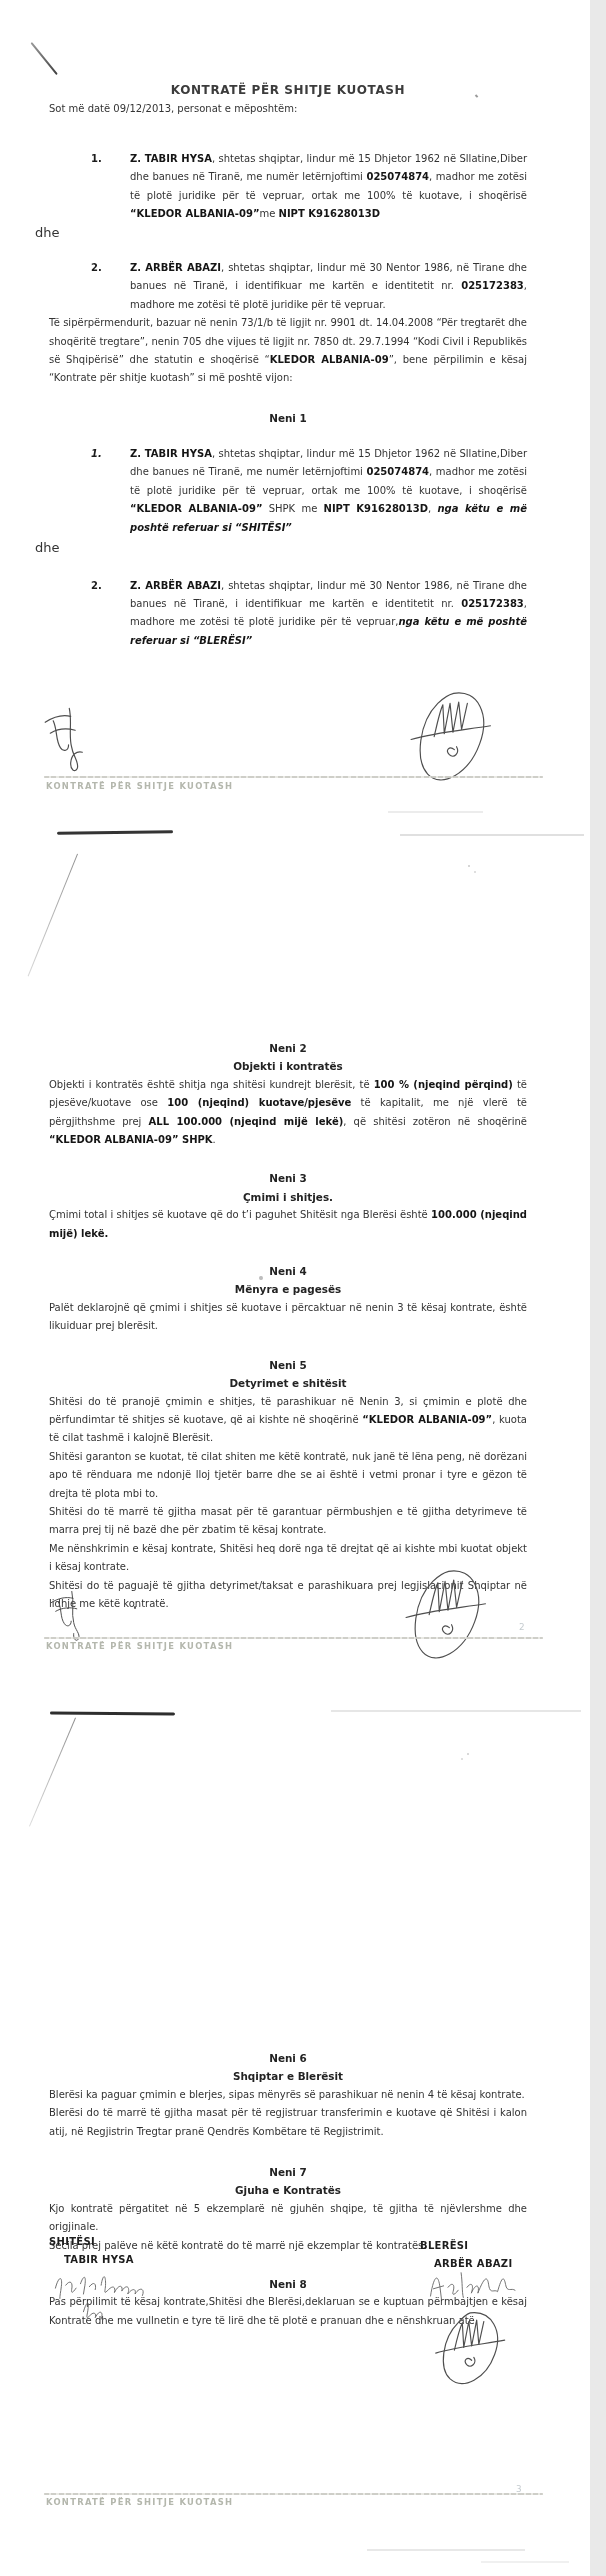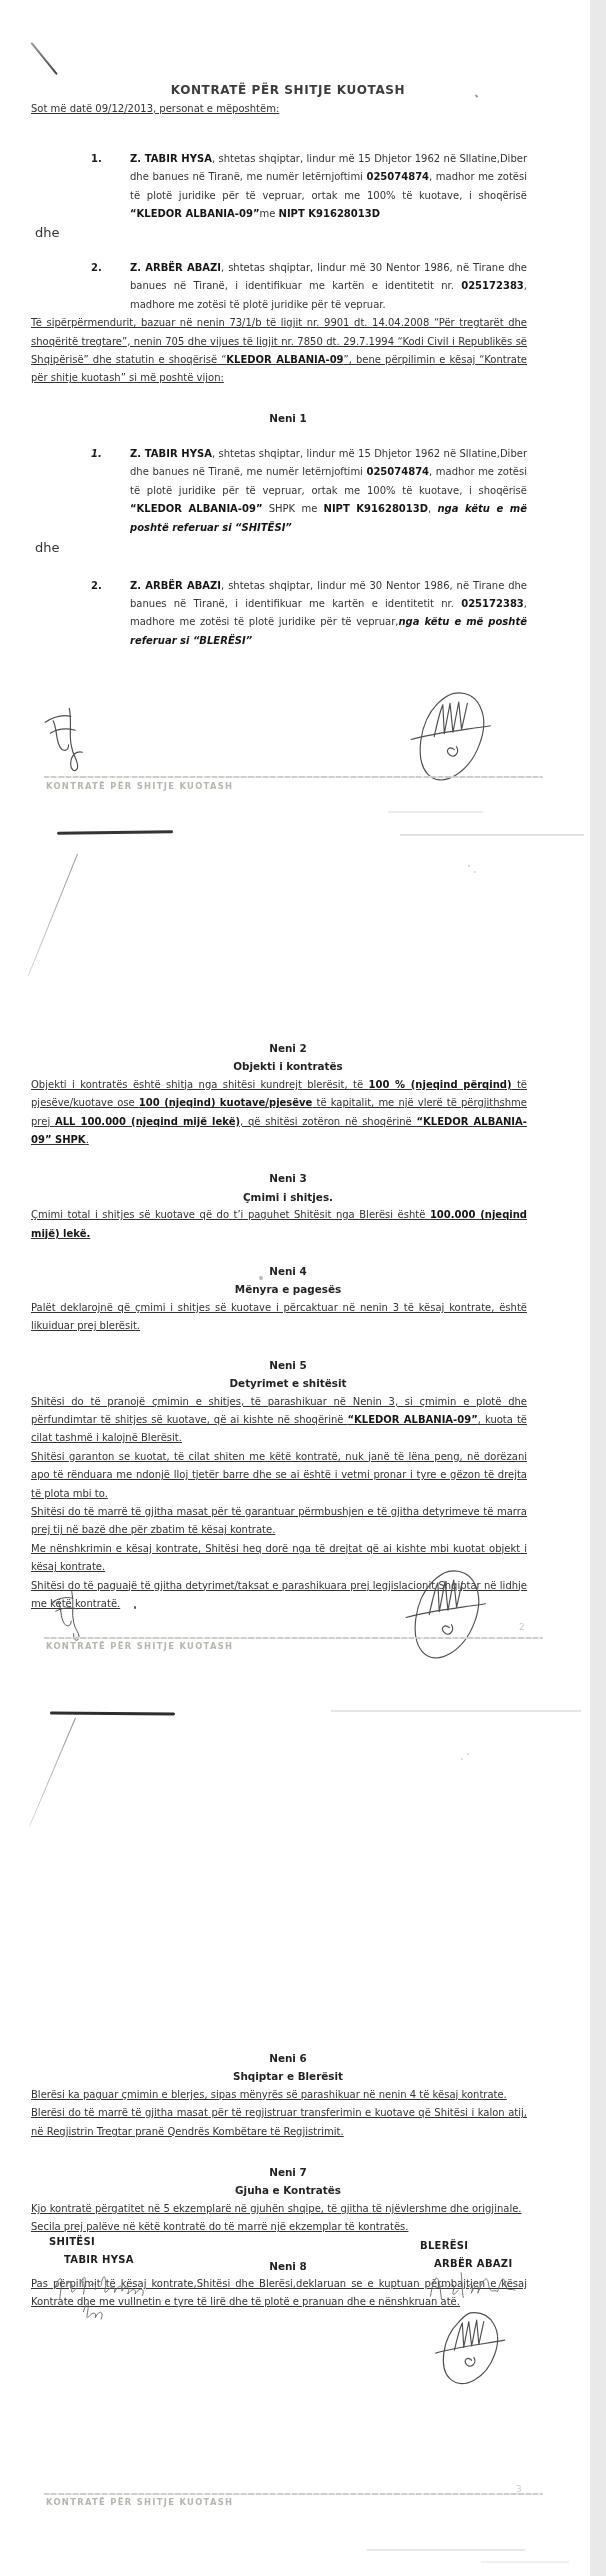--- a/index.html
+++ b/index.html
@@ -3,21 +3,21 @@
 <meta charset="utf-8">
 <style>
   html,body{margin:0;padding:0;background:#e9e9e9;}
   #canvas{position:relative;width:590px;height:2576px;background:#ffffff;overflow:hidden;
           font-family:"DejaVu Sans","Liberation Sans",sans-serif;color:#2e2e2e;}
   .page{position:relative;}
   .p1{height:823px;} .p2{height:922px;} .p3{height:831px;}
 
   .title{margin:82px 63px 0 49px;text-align:center;font-size:12px;font-weight:700;
          letter-spacing:0.6px;color:#3c3c3c;line-height:17.6px;}
-  p.j{margin:0 63px 0 31px;text-align:justify;font-size:10px;line-height:18.4px;color:#333;text-decoration:underline;}
+  p.j{margin:0 63px 0 49px;text-align:justify;font-size:10px;line-height:18.4px;color:#333;}
   .heading{margin:0 63px 0 49px;text-align:center;font-weight:700;font-size:10.4px;
            line-height:18.4px;color:#232323;}
   .dhe{margin:0 0 0 35px;font-size:13px;line-height:18.4px;color:#333;}
   .item{display:grid;grid-template-columns:81px 1fr;margin:0 63px 0 49px;}
   .item .num{padding-left:42px;font-weight:700;font-size:10px;line-height:18.4px;color:#1c1c1c;}
   .item .num.it{font-style:italic;}
   .item .txt{text-align:justify;font-size:10px;line-height:18.4px;color:#333;}
   .b{font-weight:700;color:#151515;}
   .i{font-style:italic;}
 

